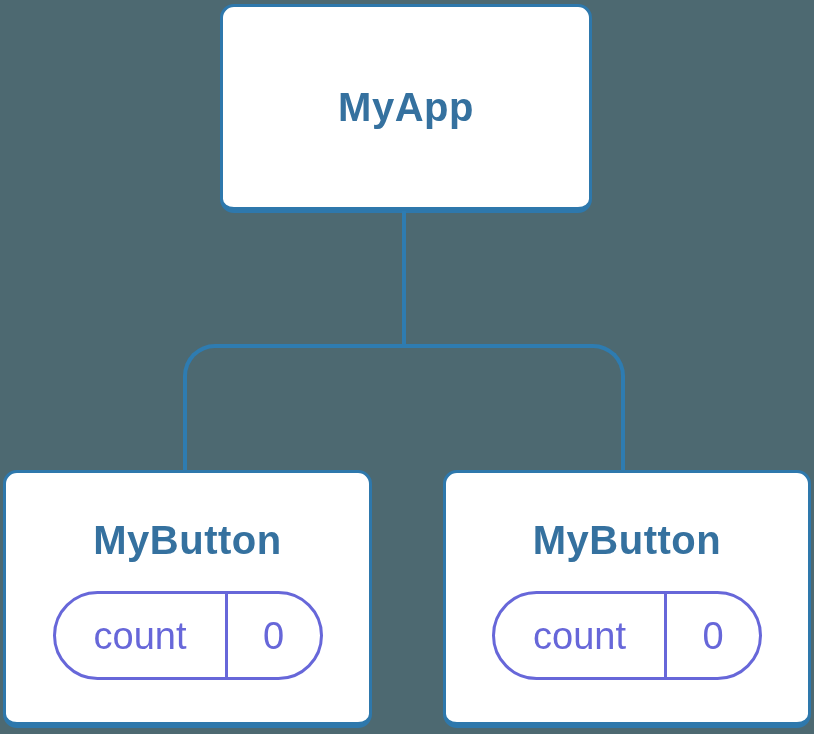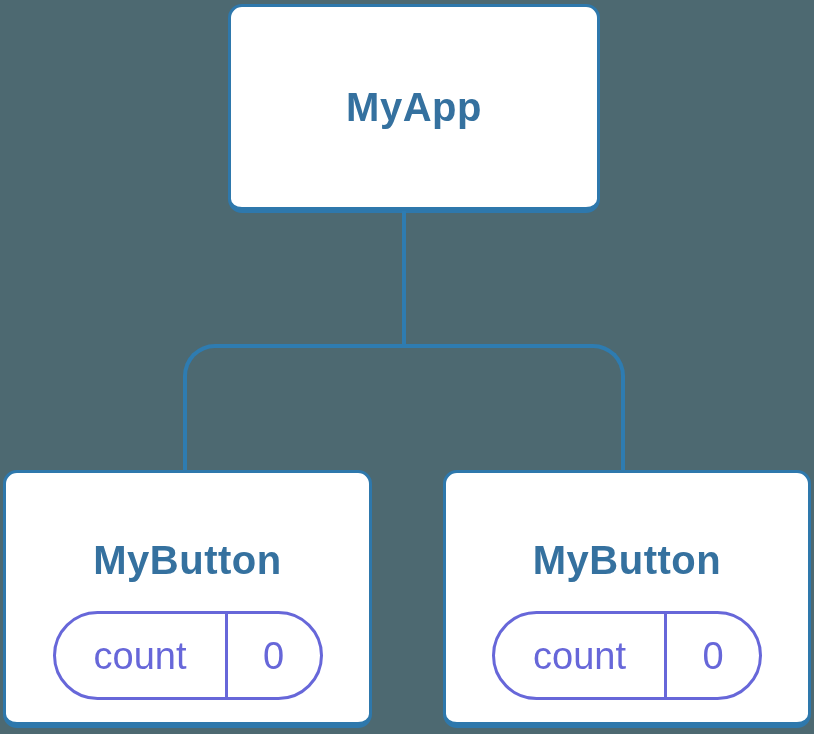--- a/index.html
+++ b/index.html
@@ -21,31 +21,31 @@
     background: var(--node-bg, #FFFFFF);
     border: 3px solid var(--node-border, #2E78AC);
     border-bottom-width: 6px;
     border-radius: 14px;
     box-sizing: border-box;
     display: flex;
     flex-direction: column;
     align-items: center;
   }
   .node-root {
-    left: 228px;
+    left: 220px;
     top: 4px;
     width: 372px;
     height: 209px;
     justify-content: center;
   }
   .node-child {
     top: 470px;
     width: 369px;
     height: 258px;
-    padding-top: 62px;
+    padding-top: 42px;
   }
   .node-child-left  { left: 3px; }
   .node-child-right { left: 443px; width: 368px; }
   .node-label {
     color: var(--node-text, #35719F);
     font-size: 40px;
     font-weight: 600;
     line-height: 50px;
     letter-spacing: 0.5px;
     white-space: nowrap;

